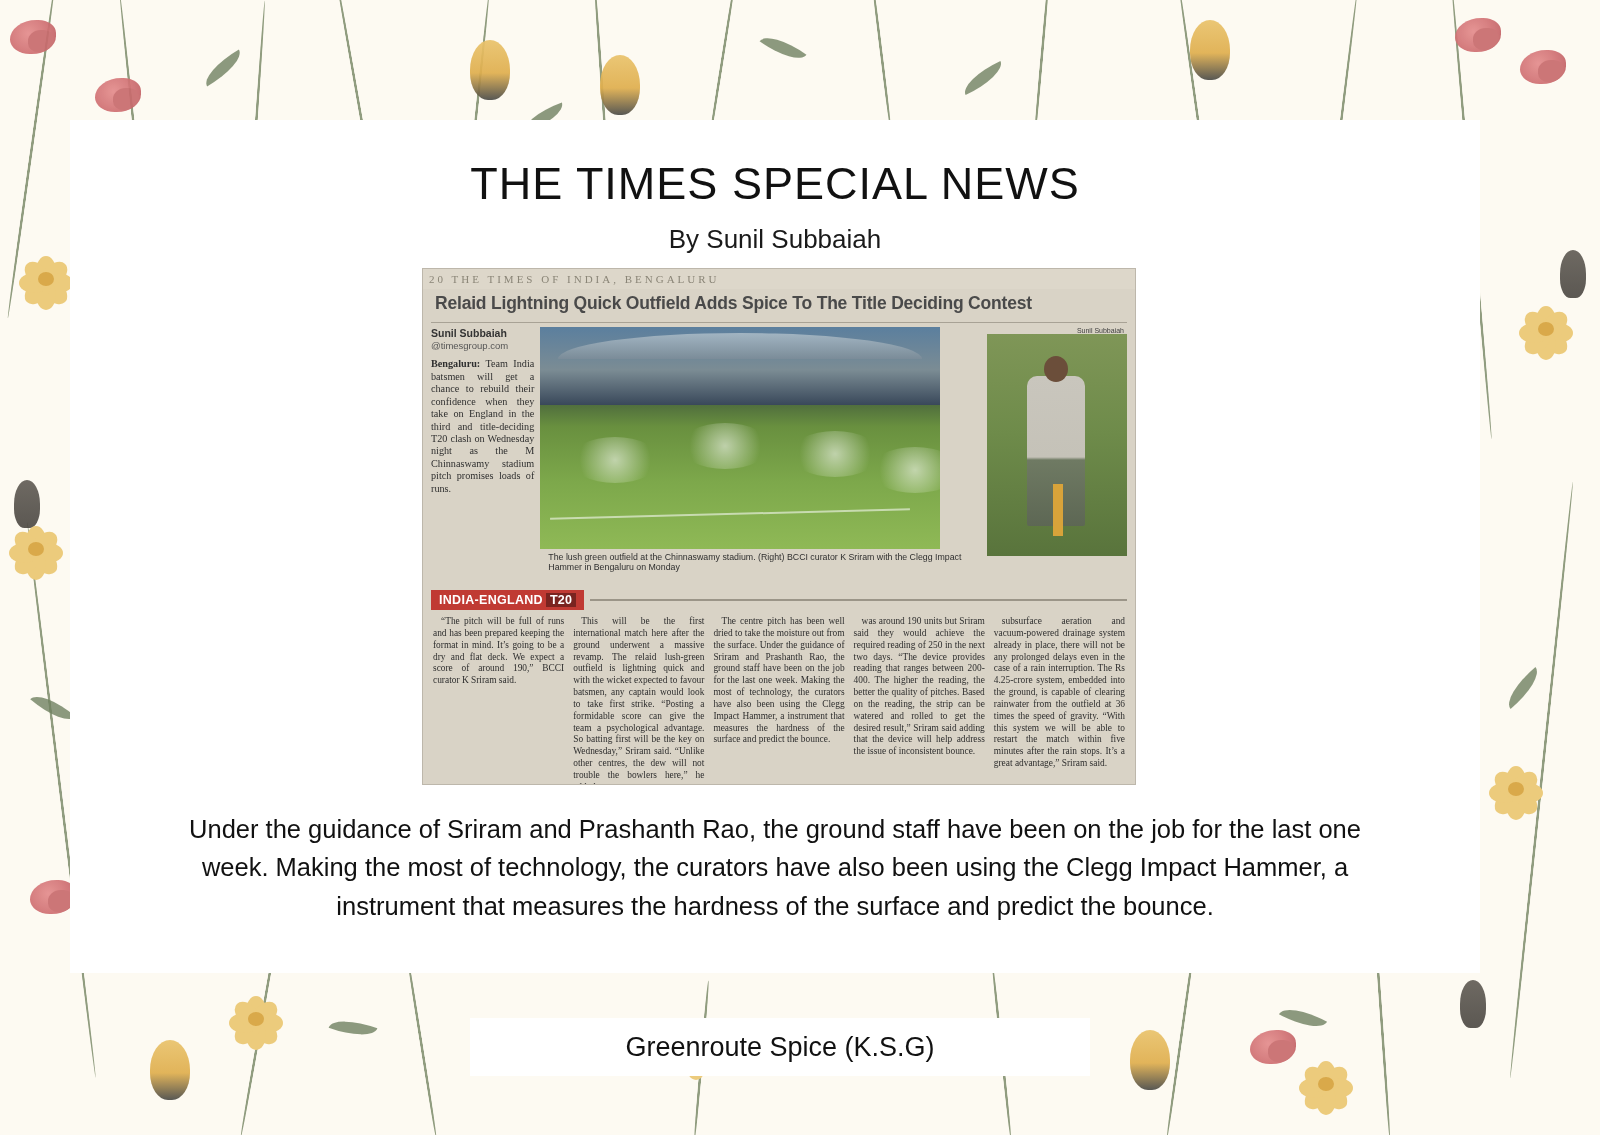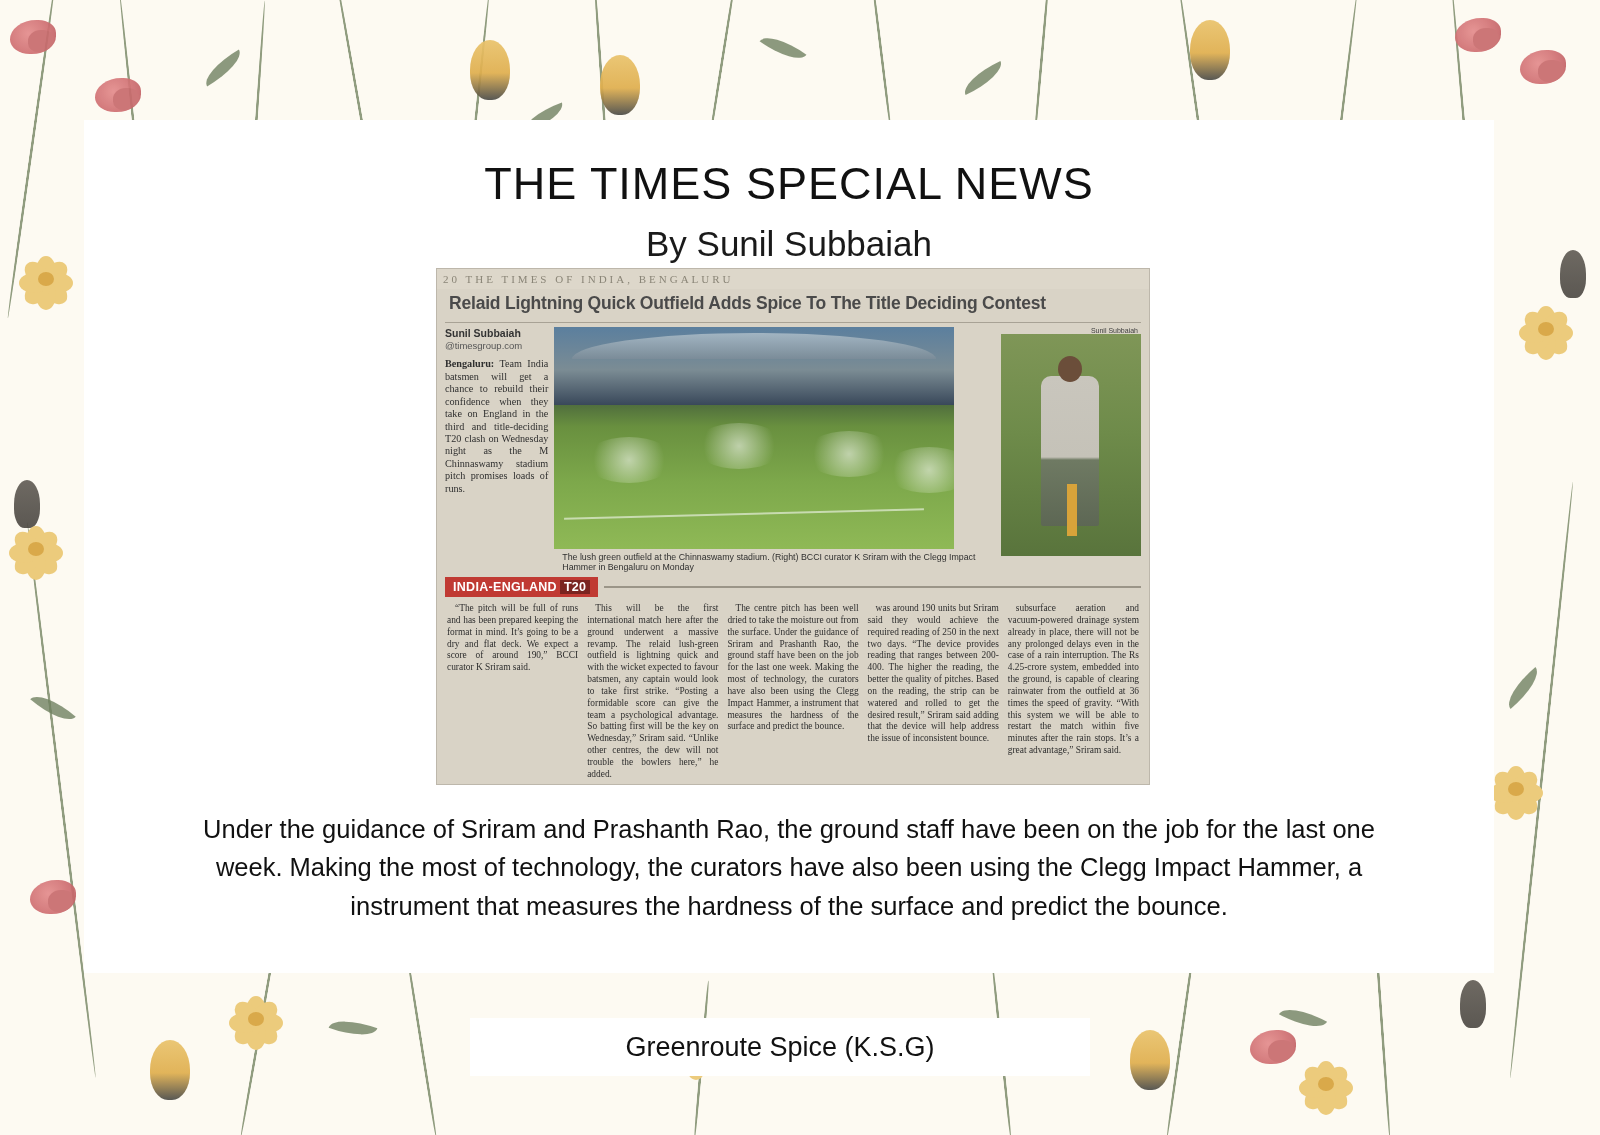--- a/index.html
+++ b/index.html
@@ -102,39 +102,39 @@
     width: 26px;
     height: 48px;
     background: linear-gradient(180deg,#555049 0%, #3f3b36 100%);
     border-radius: 50% 50% 40% 40%;
     opacity: .85;
   }
 
   
   .card {
     position: absolute;
-    left: 84px;
+    left: 70px;
     top: 120px;
     width: 1410px;
     height: 853px;
     background: #ffffff;
     box-shadow: 0 0 0 0 rgba(0,0,0,0);
     z-index: 5;
   }
   .title {
     text-align: center;
     font-size: 45px;
     letter-spacing: 1px;
     color: #111;
     margin: 38px 0 0 0;
     font-weight: normal;
   }
   .byline {
     text-align: center;
-    font-size: 35px;
+    font-size: 26px;
     color: #1a1a1a;
     margin-top: 14px;
   }
 
   
   .clipping {
     position: absolute;
     left: 352px;
     top: 148px;
     width: 712px;
@@ -270,21 +270,21 @@
   .caption {
     font-family: "Liberation Sans", sans-serif;
     font-size: 8.8px;
     color: #2f2f2f;
     padding: 3px 8px 0 8px;
   }
   .tagline-row {
     display: flex;
     align-items: center;
     padding: 0 8px;
-    margin-top: 5px;
+    margin-top: 18px;
   }
   .tag {
     background: #c03a33;
     color: #fff;
     font-family: "Liberation Sans", sans-serif;
     font-weight: bold;
     font-size: 12.5px;
     padding: 3px 8px;
     letter-spacing: .3px;
   }

